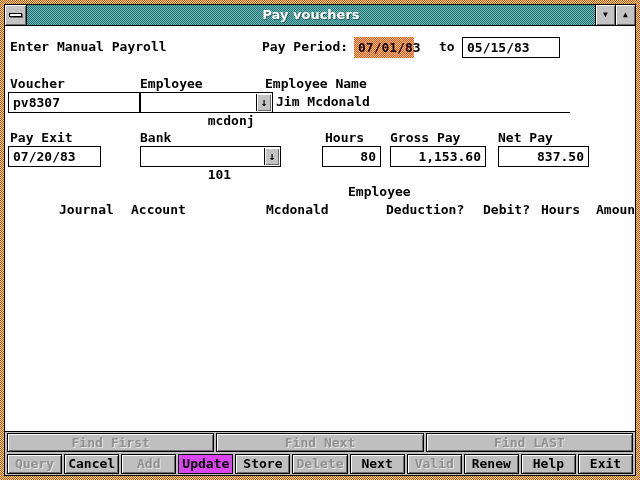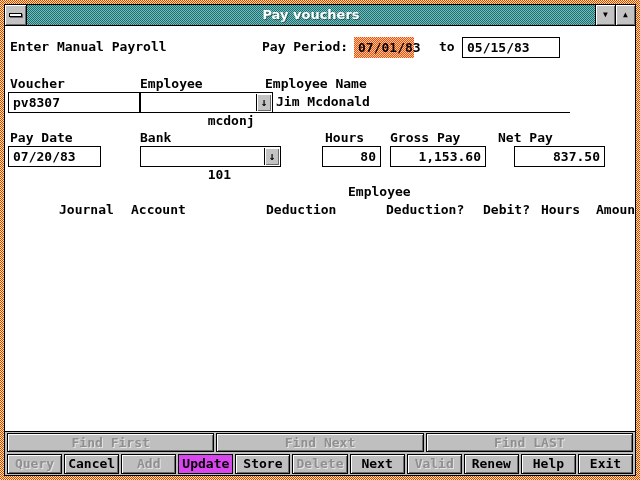--- a/index.html
+++ b/index.html
@@ -129,40 +129,40 @@
       <div class="lbl" style="left:135px; top:50px;">Employee</div>
       <div class="lbl" style="left:260px; top:50px;">Employee Name</div>
 
       <div class="field" style="left:3px; top:66px; width:132px;">pv8307</div>
       <div class="field combo" style="left:135px; top:66px; width:133px;">
         <span>mcdonj</span>
         <span class="arrowbtn">↓</span>
       </div>
       <div class="underfield" style="left:265px; top:66px; width:300px;">Jim Mcdonald</div>
 
-      <div class="lbl" style="left:5px; top:104px;">Pay Date</div>
+      <div class="lbl" style="left:5px; top:104px;">Pay Exit</div>
       <div class="lbl" style="left:135px; top:104px;">Bank</div>
       <div class="lbl" style="left:320px; top:104px;">Hours</div>
       <div class="lbl" style="left:385px; top:104px;">Gross Pay</div>
       <div class="lbl" style="left:493px; top:104px;">Net Pay</div>
 
       <div class="field" style="left:3px; top:120px; width:93px;">07/20/83</div>
       <div class="field combo" style="left:135px; top:120px; width:141px;">
         <span>101</span>
         <span class="arrowbtn">↓</span>
       </div>
       <div class="field num" style="left:317px; top:120px; width:59px;">80</div>
       <div class="field num" style="left:385px; top:120px; width:96px;">1,153.60</div>
-      <div class="field num" style="left:493px; top:120px; width:91px;margin-left:16px;">837.50</div>
+      <div class="field num" style="left:493px; top:120px; width:91px;">837.50</div>
 
       <div class="lbl" style="left:343px; top:158px;">Employee</div>
       <div id="col-headers">
           <span class="col-h">Journal</span>
           <span class="col-h">Account</span>
-          <span class="col-h">Deduction</span>
+          <span class="col-h">Mcdonald</span>
           <span class="col-h">Deduction?</span>
           <span class="col-h">Debit?</span>
           <span class="col-h">Hours</span>
           <span class="col-h">Amount</span>
         </div>
 
       <div class="findrow" id="find-row">
           <button class="btn disabled">Find First</button>
           <button class="btn disabled">Find Next</button>
           <button class="btn disabled">Find LAST</button>

